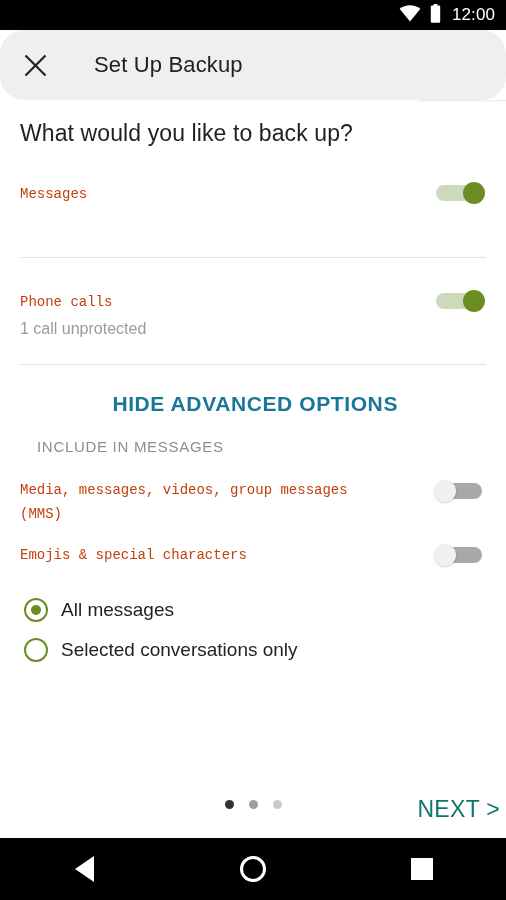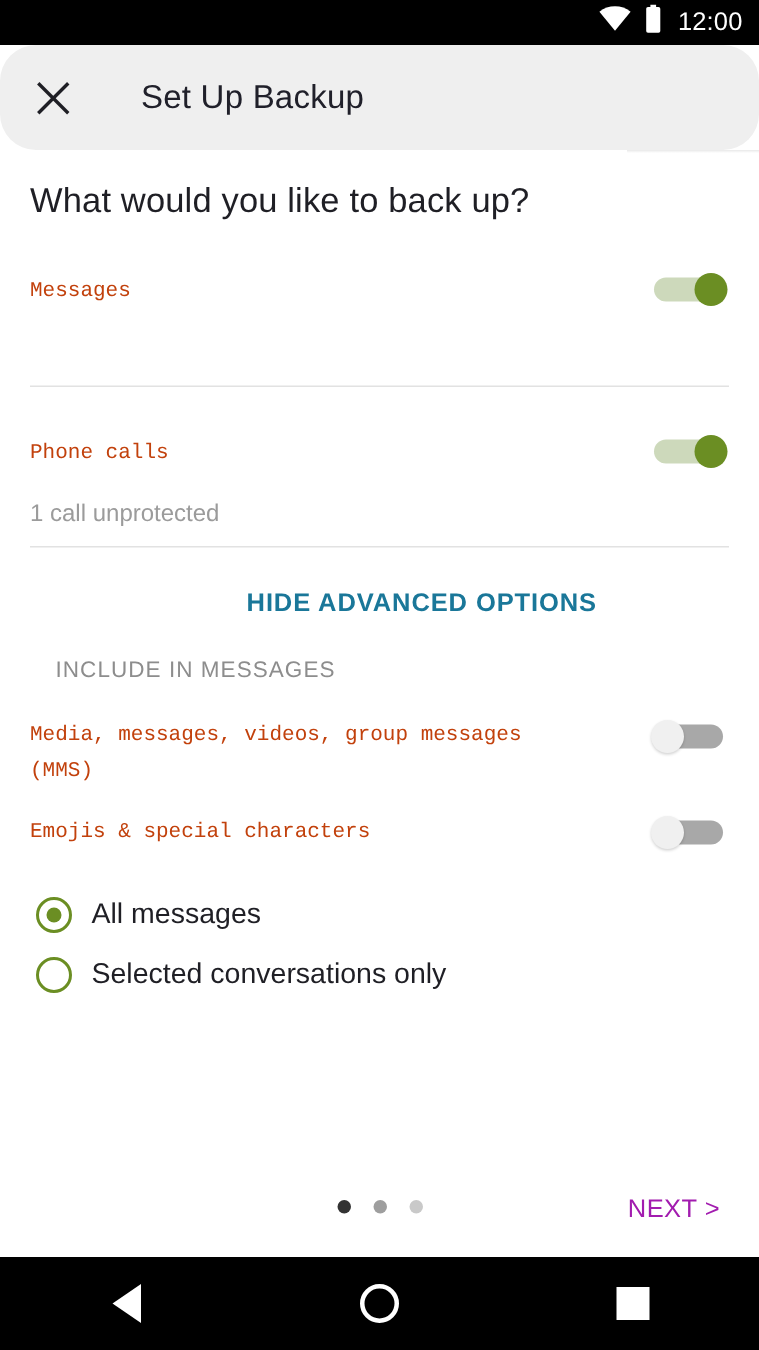--- a/index.html
+++ b/index.html
@@ -115,21 +115,21 @@
   .row-label {
     font-size: 14px;
     color: #c2410c;
     line-height: 24px;
     font-family: Liberation Mono, monospace;
   }
   .row-sub {
     font-size: 16px;
     color: #9b9b9b;
     line-height: 21px;
-    margin-top: 18px;
+    margin-top: 4px;
   }
 
   .divider {
     position: absolute;
     left: 20px;
     width: 466px;
     height: 1px;
     background: #e2e2e2;
   }
   .divider-full {
@@ -165,21 +165,21 @@
   }
   .toggle.on .track { background: #cdd9bb; }
   .toggle.on .thumb { left: 29px; background: #6b8e23; }
   .toggle.off .track { background: #a8a8a8; }
   .toggle.off .thumb { left: 0px; background: #f0f0f0; box-shadow: 0 1px 2px rgba(0,0,0,0.18); }
 
   
   .adv-link {
     position: absolute;
     right: 20px;
-    font-size: 17px;
+    font-size: 21px;
     font-weight: bold;
     color: #1a7799;
     letter-spacing: 0.6px;
     cursor: pointer;
   }
   .section-caption {
     position: absolute;
     left: 20px;
     font-size: 15px;
     color: #8d8d8d;
@@ -234,24 +234,24 @@
     left: 0;
     width: 506px;
     display: flex;
     justify-content: center;
     gap: 15px;
     top: 28px;
   }
   .dot { width: 9px; height: 9px; border-radius: 50%; }
   .next-btn {
     position: absolute;
-    right: 20px;
+    right: 0;
     top: 20px;
-    font-size: 17px;
-    color: #a21caf;
+    font-size: 23px;
+    color: #0f766e;
     letter-spacing: 0.3px;
     cursor: pointer;
     padding: 4px 6px;
   }
 
   
   .navbar {
     position: absolute;
     top: 838px; left: 0;
     width: 506px;

